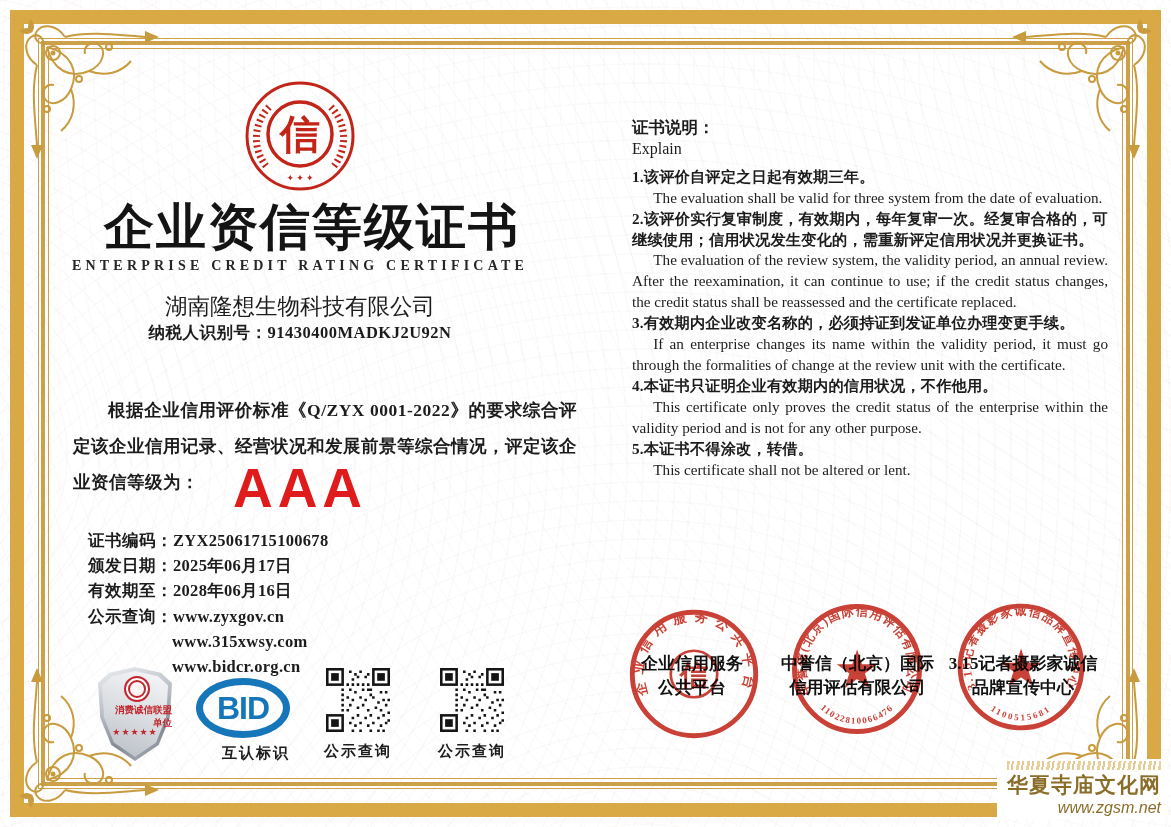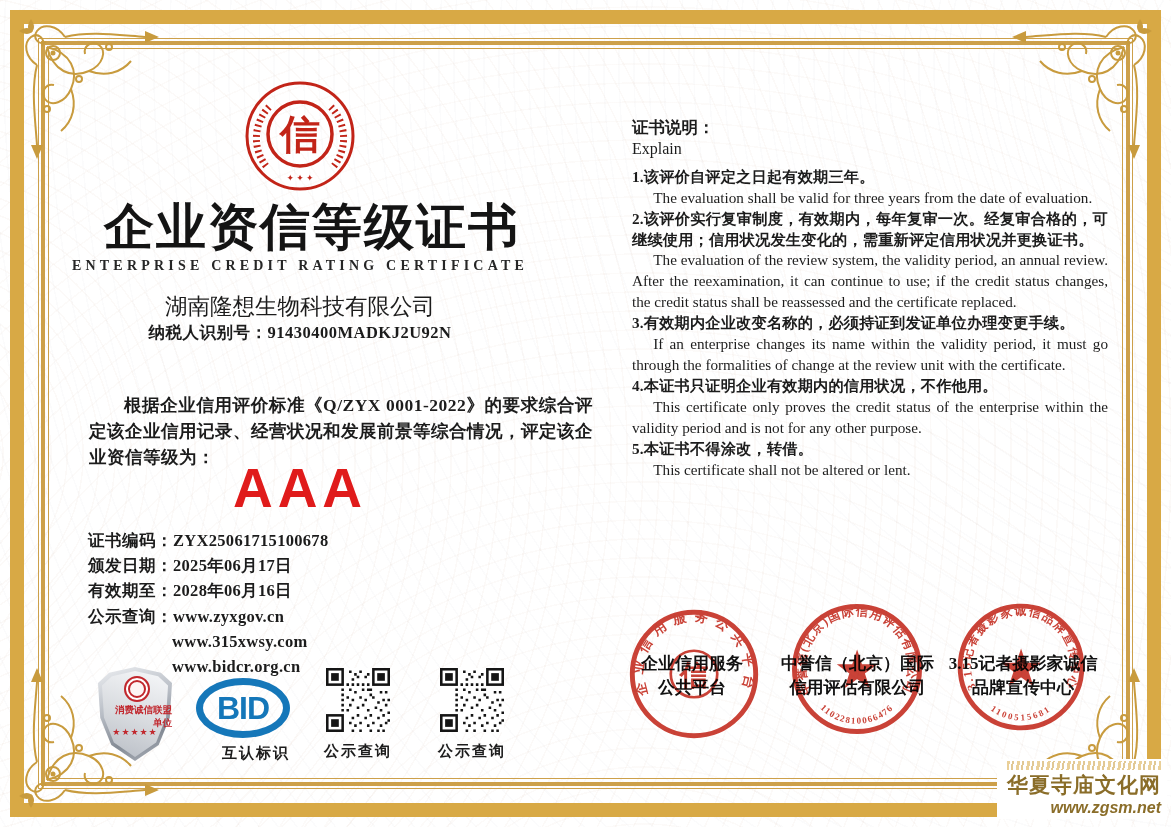--- a/index.html
+++ b/index.html
@@ -24,21 +24,21 @@
 
   .abs{position:absolute;z-index:6;}
   .center{text-align:center;}
 
   .logo{left:244px;top:80px;width:112px;height:118px;}
 
   .title{left:67px;top:194px;width:490px;font-size:50px;font-weight:700;letter-spacing:2px;color:#141414;}
   .subtitle{left:55px;top:258px;width:490px;font-size:14px;font-weight:600;letter-spacing:4.2px;color:#262626;}
   .company{left:55px;top:291px;width:490px;font-size:22.5px;font-weight:400;}
   .taxline{left:55px;top:322px;width:490px;font-size:16.5px;font-weight:700;letter-spacing:.5px;}
-  .statement{left:89px;top:392px;width:504px;font-size:17.5px;line-height:26px;font-weight:600;
+  .statement{left:73px;top:392px;width:504px;font-size:17.5px;line-height:36px;font-weight:600;
              text-align:justify;text-indent:2em;letter-spacing:.5px;}
   .rating{left:55px;top:456px;width:490px;font-size:55px;font-weight:800;letter-spacing:5px;
           color:#E01B1B;font-family:"Liberation Sans","DejaVu Sans",sans-serif;}
 
   .details{left:88px;top:528px;width:420px;font-size:16.5px;line-height:25.2px;}
   .d-row .lab{font-weight:700;letter-spacing:.5px;}
   .d-row .val{font-weight:600;letter-spacing:.3px;}
   .d-url{padding-left:84px;font-weight:600;letter-spacing:.3px;}
 
   .shield{left:98px;top:667px;width:74px;height:94px;z-index:7;}
@@ -78,21 +78,21 @@
   .seal .ring{stroke:#C63226;fill:none;}
   .overlay{z-index:10;font-size:17px;line-height:24px;font-weight:700;color:#111;text-align:center;}
   .ov-1{left:608px;top:652px;width:168px;}
   .ov-2{left:770px;top:652px;width:175px;}
   .ov-3{left:934px;top:652px;width:178px;}
 
   .watermark{position:absolute;right:4px;bottom:8px;z-index:40;background:#fff;padding:2px 6px 2px 10px;text-align:right;}
   .wm-orn{height:9px;margin-bottom:1px;opacity:.55;
     background:repeating-linear-gradient(100deg,#D8A945 0 3px,#fff 3px 5px,#C89B3E 5px 7px,#fff 7px 10px);}
   .wm-site{font-size:21px;font-weight:800;color:#8a6d29;letter-spacing:1px;}
-  .wm-url{font-size:16px;font-weight:700;font-style:italic;color:#8a6d29;
+  .wm-url{font-size:16px;font-weight:400;font-style:italic;color:#8a6d29;
           font-family:"Liberation Sans","DejaVu Sans",sans-serif;}
 </style>
 </head>
 <body>
 
 <div class="page">
 
   <svg width="0" height="0" style="position:absolute">
     <defs>
       <symbol id="corner-orn" viewBox="0 0 150 150">
@@ -209,21 +209,21 @@
   <svg class="abs qr qr2">
       <use href="#qrsym"></use>
     </svg>
   <div class="abs badge-label lbl-qr2">公示查询</div>
 
   <div class="abs explain">
     <p class="exp-head-zh">证书说明：</p>
     <p class="exp-head-en">Explain</p>
     <div class="explain-items">
       <p class="zh">1.该评价自评定之日起有效期三年。</p>
-      <p class="en">The evaluation shall be valid for three years from the date of evaluation.</p>
+      <p class="en">The evaluation shall be valid for three system from the date of evaluation.</p>
       <p class="zh">2.该评价实行复审制度，有效期内，每年复审一次。经复审合格的，可继续使用；信用状况发生变化的，需重新评定信用状况并更换证书。</p>
       <p class="en">The evaluation of the review system, the validity period, an annual review. After the reexamination, it can continue to use; if the credit status changes, the credit status shall be reassessed and the certificate replaced.</p>
       <p class="zh">3.有效期内企业改变名称的，必须持证到发证单位办理变更手续。</p>
       <p class="en">If an enterprise changes its name within the validity period, it must go through the formalities of change at the review unit with the certificate.</p>
       <p class="zh">4.本证书只证明企业有效期内的信用状况，不作他用。</p>
       <p class="en">This certificate only proves the credit status of the enterprise within the validity period and is not for any other purpose.</p>
       <p class="zh">5.本证书不得涂改，转借。</p>
       <p class="en">This certificate shall not be altered or lent.</p>
     </div>
   </div>

